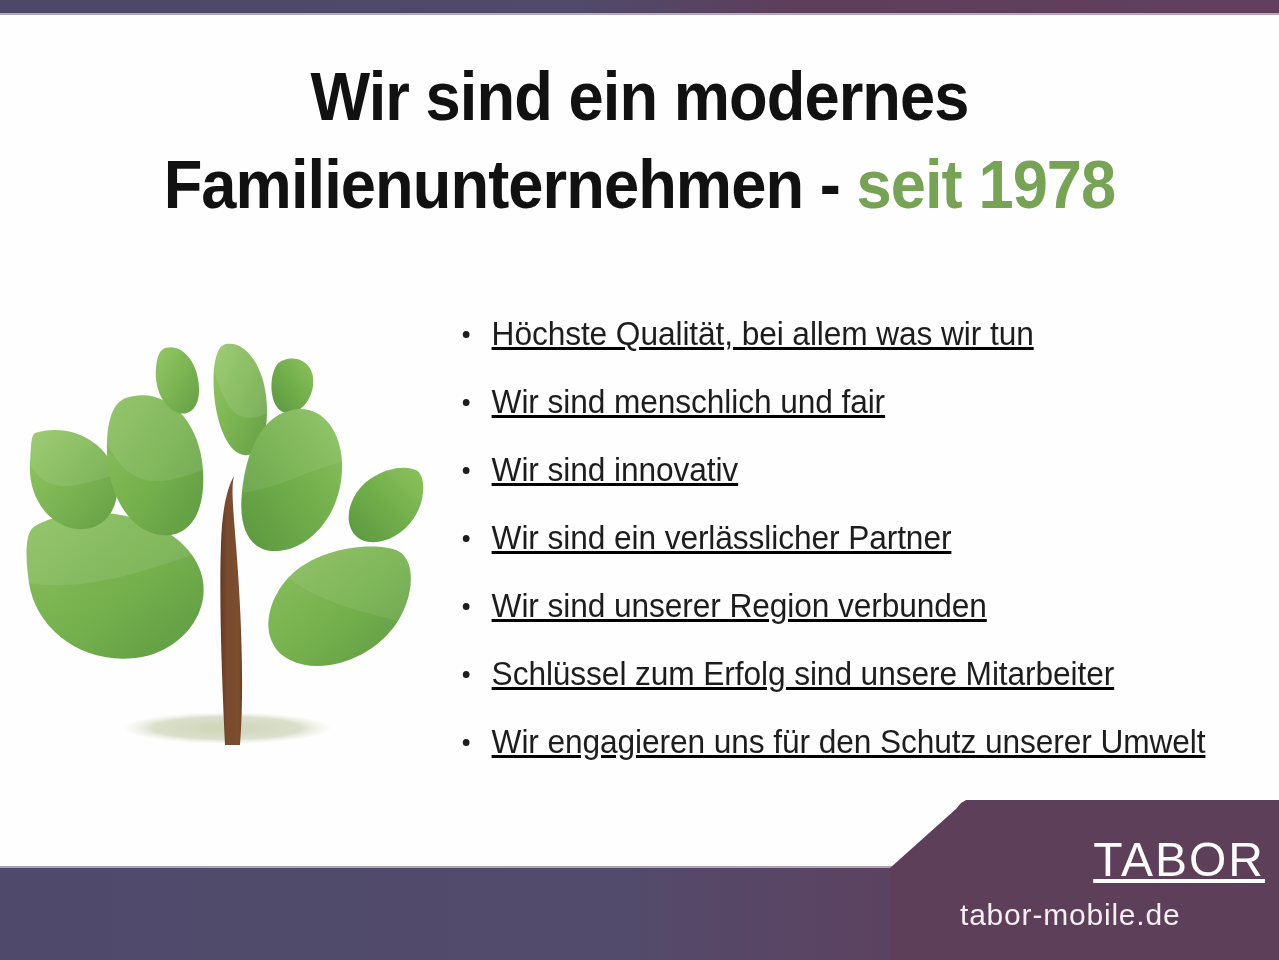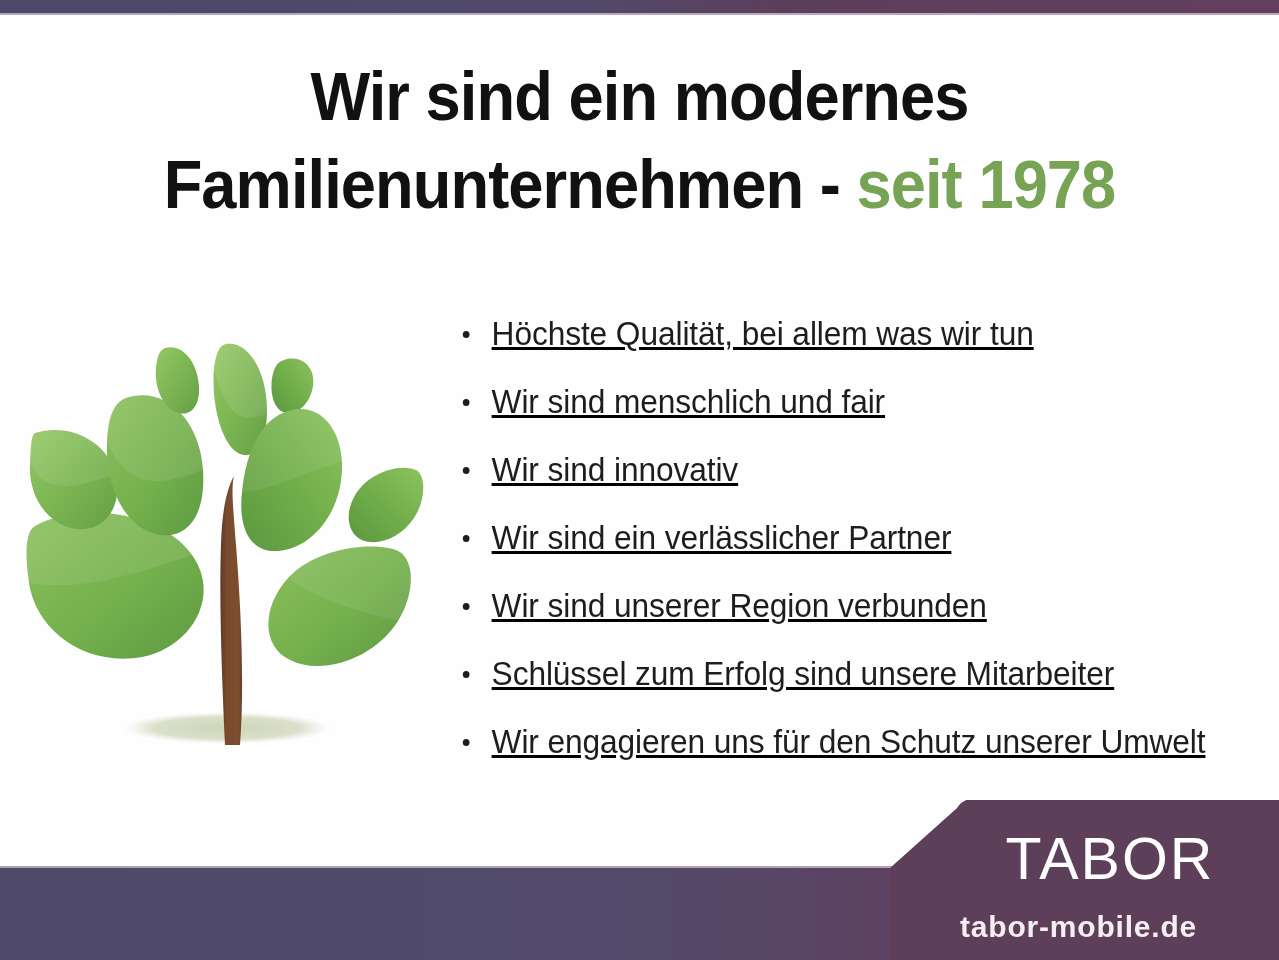--- a/index.html
+++ b/index.html
@@ -150,36 +150,37 @@
     top: 800px;
     width: 389px;
     height: 160px;
     pointer-events: none;
   }
   .logo-word {
     position: absolute;
     left: 65px;
     top: 28px;
     width: 310px;
-    font-size: 59px;
+    font-size: 48px;
     line-height: 63px;
     font-weight: 400;
     letter-spacing: 2px;
     color: #fdfdfd;
-    text-align: center;
+    text-align: right;
     transform: scaleX(1.0);
+    text-decoration: underline;
   }
   .logo-domain {
     position: absolute;
     left: 70px;
-    top: 112px;
+    top: 100px;
     width: 300px;
     font-size: 30px;
     line-height: 30px;
-    font-weight: 700;
+    font-weight: 400;
     letter-spacing: 0.8px;
     color: #f3eef2;
     text-align: left;
   }
 </style>
 </head>
 <body>
 
 <div class="slide">
 

